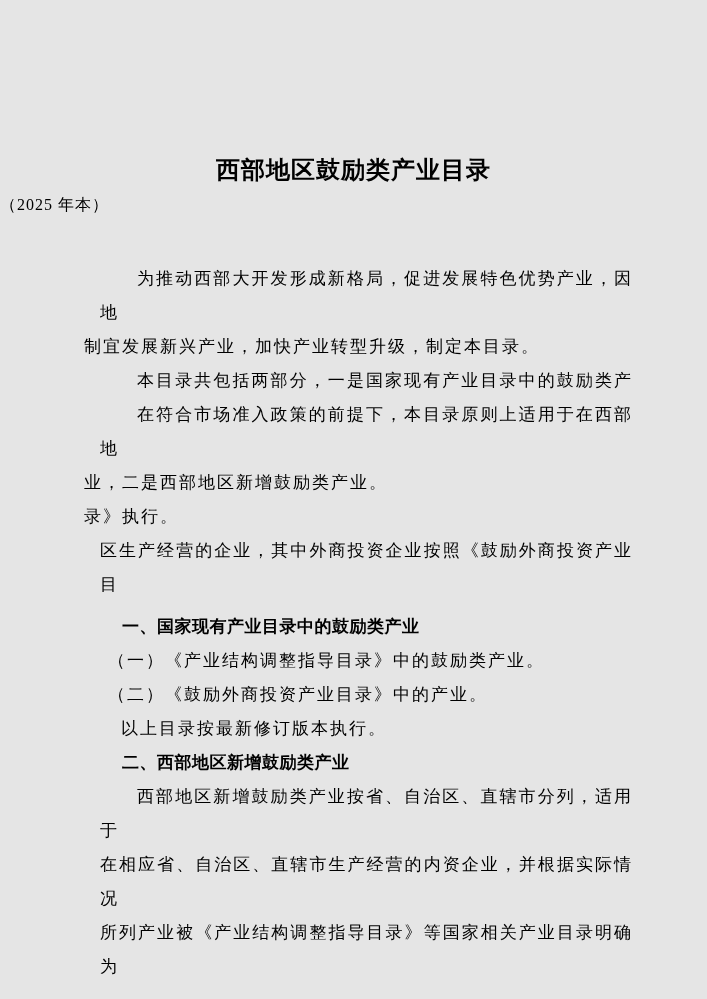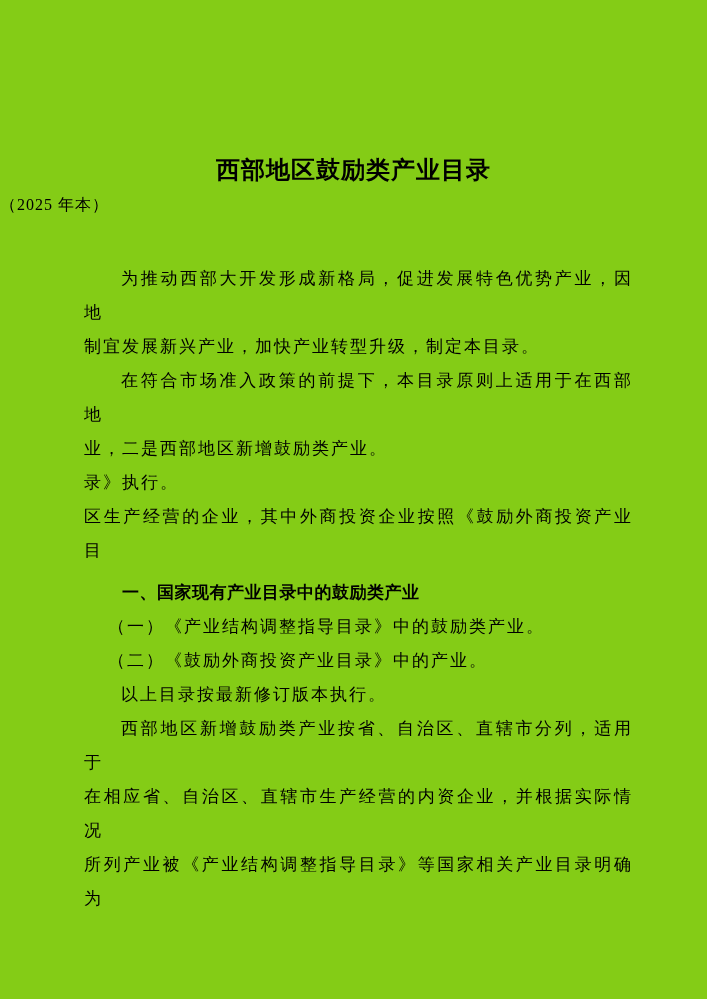--- a/index.html
+++ b/index.html
@@ -4,21 +4,21 @@
 <style>
   html, body {
     margin: 0;
     padding: 0;
     background: #ffffff;
   }
   .page {
     position: relative;
     width: 707px;
     height: 999px;
-    background: #84cc16;
+    background: #e5e5e5;
     color: #000000;
     font-family: "Liberation Serif", serif;
     overflow: hidden;
     box-sizing: border-box;
     padding-top: 154px;
   }
   .doc-title {
     margin: 0;
     text-align: center;
     font-size: 24px;
@@ -40,20 +40,21 @@
   .line {
     font-size: 17px;
     line-height: 34px;
     letter-spacing: 2px;
     white-space: nowrap;
   }
   .line.justify {
     white-space: normal;
     text-align: justify;
     text-align-last: justify;
+    margin-left: 16px;
   }
   .line.indent {
     text-indent: 37px;
   }
   .line.paren {
     text-indent: 24px;
   }
   .line.heading {
     font-family: "Liberation Sans", sans-serif;
     font-weight: bold;
@@ -69,29 +70,31 @@
 
 <div class="page">
 
   <h1 class="doc-title">西部地区鼓励类产业目录</h1>
 
   <div class="doc-edition">（2025 年本）</div>
 
   <div class="doc-body">
     <div class="line indent justify">为推动西部大开发形成新格局，促进发展特色优势产业，因地</div>
     <div class="line">制宜发展新兴产业，加快产业转型升级，制定本目录。</div>
+    <div class="line indent justify">本目录共包括两部分，一是国家现有产业目录中的鼓励类产</div>
     <div class="line indent justify">在符合市场准入政策的前提下，本目录原则上适用于在西部地</div>
     <div class="line">业，二是西部地区新增鼓励类产业。</div>
     <div class="line">录》执行。</div>
     <div class="line justify">区生产经营的企业，其中外商投资企业按照《鼓励外商投资产业目</div>
 
     <div class="line heading heading-gap">一、国家现有产业目录中的鼓励类产业</div>
     <div class="line paren">（一）《产业结构调整指导目录》中的鼓励类产业。</div>
     <div class="line paren">（二）《鼓励外商投资产业目录》中的产业。</div>
     <div class="line indent">以上目录按最新修订版本执行。</div>
 
+    <div class="line heading">二、西部地区新增鼓励类产业</div>
     <div class="line indent justify">西部地区新增鼓励类产业按省、自治区、直辖市分列，适用于</div>
     <div class="line justify">在相应省、自治区、直辖市生产经营的内资企业，并根据实际情况</div>
     <div class="line justify">所列产业被《产业结构调整指导目录》等国家相关产业目录明确为</div>
 
   </div>
 
 </div>
 
 </body></html>

